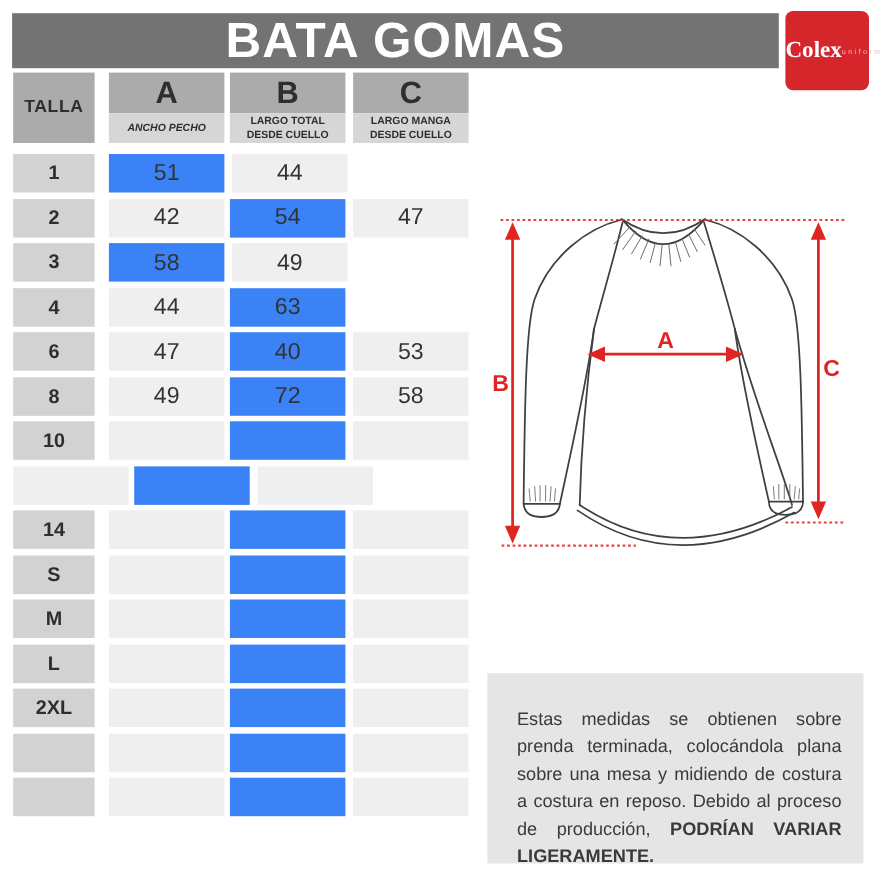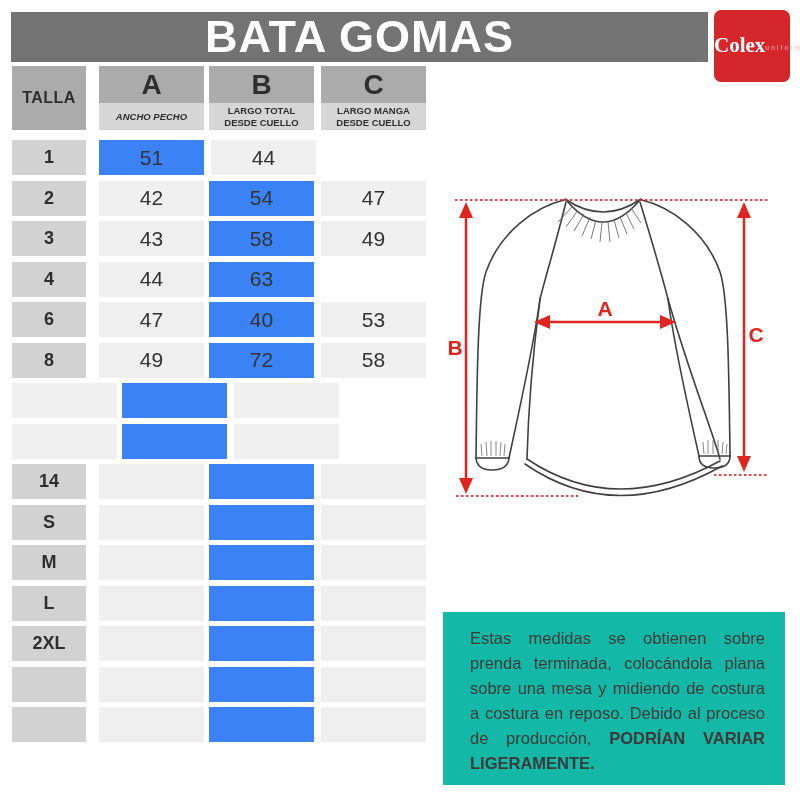--- a/index.html
+++ b/index.html
@@ -37,22 +37,22 @@
   .cell{display:flex;align-items:center;justify-content:center;box-sizing:border-box;}
   .cell-size{width:74px;margin-right:13px;background:#d2d2d2;font-weight:bold;font-size:18px;color:#2e2e2e;}
   .cell-a{width:105px;margin-right:5px;background:#efefef;font-size:21px;color:#333;}
   .cell-b{width:105px;margin-right:7px;background:#3b82f6;font-size:21px;color:#333;}
   .cell-c{width:105px;background:#efefef;font-size:21px;color:#333;}
 
   
   .diagram{position:absolute;left:440px;top:185px;width:348px;height:325px;}
 
   
-  .note{position:absolute;left:443px;top:612px;width:342px;height:173px;background:#14b8a6;
-        padding:14px 20px 0 27px;box-sizing:border-box;}
+  .note{position:absolute;left:443px;top:612px;width:342px;height:173px;background:#e5e5e5;
+        padding:30px 20px 0 27px;box-sizing:border-box;}
   .note p{margin:0;font-size:16.5px;line-height:25px;color:#3a3a3a;text-align:justify;}
   .note b{font-weight:bold;}
 </style>
 </head>
 <body>
 
 <div class="page">
 
   <div class="title-bar">
     <span>BATA GOMAS</span>
@@ -92,21 +92,20 @@
           <div class="cell cell-c">44</div>
         </div>
         <div class="trow">
           <div class="cell cell-size">2</div>
           <div class="cell cell-a">42</div>
           <div class="cell cell-b">54</div>
           <div class="cell cell-c">47</div>
         </div>
         <div class="trow">
           <div class="cell cell-size">3</div>
-          <div class="cell cell-a">43</div>
           <div class="cell cell-b">58</div>
           <div class="cell cell-c">49</div>
         </div>
         <div class="trow">
           <div class="cell cell-size">4</div>
           <div class="cell cell-a">44</div>
           <div class="cell cell-b">63</div>
         </div>
         <div class="trow">
           <div class="cell cell-size">6</div>
@@ -114,20 +113,21 @@
           <div class="cell cell-b">40</div>
           <div class="cell cell-c">53</div>
         </div>
         <div class="trow">
           <div class="cell cell-size">8</div>
           <div class="cell cell-a">49</div>
           <div class="cell cell-b">72</div>
           <div class="cell cell-c">58</div>
         </div>
         <div class="trow">
+          <div class="cell cell-size">10</div>
           <div class="cell cell-a"></div>
           <div class="cell cell-b"></div>
           <div class="cell cell-c"></div>
         </div>
         <div class="trow">
           <div class="cell cell-a"></div>
           <div class="cell cell-b"></div>
           <div class="cell cell-c"></div>
         </div>
         <div class="trow">

